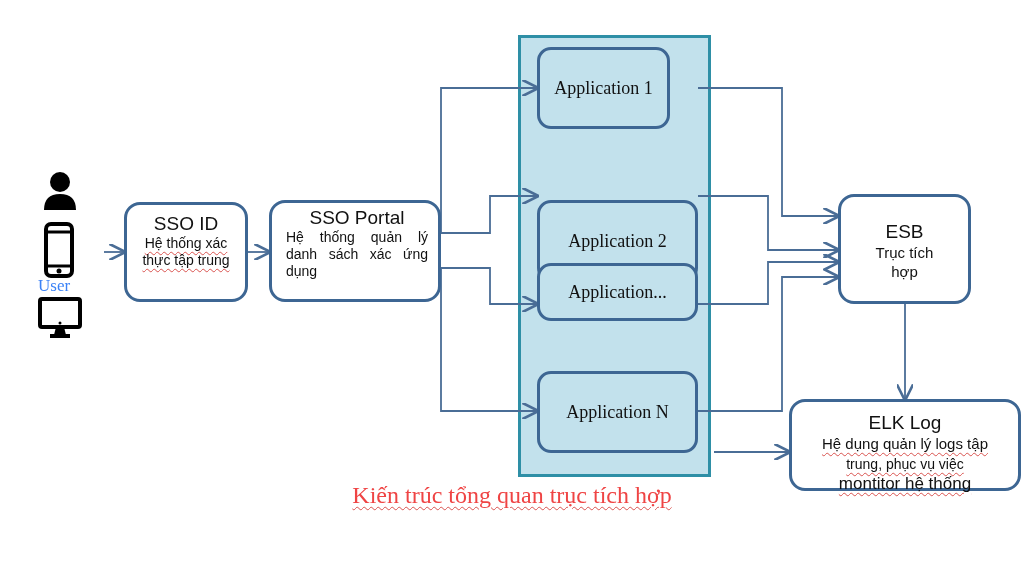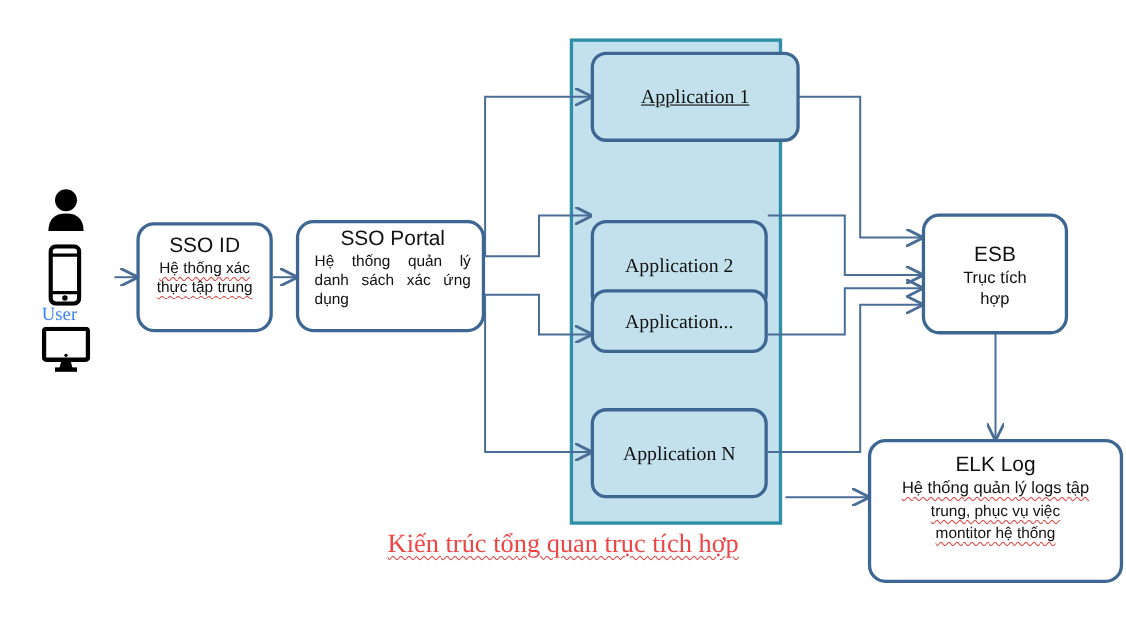--- a/index.html
+++ b/index.html
@@ -67,41 +67,41 @@
   <div class="sub squig">thực tập trung</div>
 </div>
 
 <div class="box" style="left:269px;top:200px;width:172px;height:102px;padding:4px 10px 0 14px;">
   <div class="title" style="text-align:center">SSO Portal</div>
   <div class="sub" style="text-align:justify;text-align-last:justify">Hệ thống quản lý</div>
   <div class="sub" style="text-align:justify;text-align-last:justify">danh sách xác ứng</div>
   <div class="sub" style="text-align:left">dụng</div>
 </div>
 
-<div class="app" style="left:537px;top:47px;width:190px;height:82px;text-decoration:underline;">
+<div class="app" style="left:537px;top:47px;width:133px;height:82px;">
   <span>Application 1</span>
 </div>
 <div class="app" style="left:537px;top:155px;width:161px;height:82px;margin-top:45px;">
   <span>Application 2</span>
 </div>
 <div class="app" style="left:537px;top:263px;width:161px;height:58px;">
   <span>Application...</span>
 </div>
 <div class="app" style="left:537px;top:371px;width:161px;height:82px;">
   <span>Application N</span>
 </div>
 
 <div class="box" style="left:838px;top:194px;width:133px;height:110px;padding-top:24px;">
   <div class="title">ESB</div>
   <div class="sub" style="font-size:15px;line-height:19px">Trục tích</div>
   <div class="sub" style="font-size:15px;line-height:19px">hợp</div>
 </div>
 
-<div class="box" style="left:789px;top:399px;width:232px;height:131px;padding-top:10px;">
+<div class="box" style="left:789px;top:399px;width:232px;height:92px;padding-top:10px;">
   <div class="title">ELK Log</div>
-  <div class="sub squig" style="font-size:15px;line-height:20px">Hệ thống quản lý logs tập</div>
+  <div class="sub squig" style="font-size:15px;line-height:20px">Hệ dụng quản lý logs tập</div>
   <div class="sub squig" style="font-size:14px;line-height:20px">trung, phục vụ việc</div>
-  <div class="sub squig" style="font-size:14px;line-height:20px">montitor hệ thống</div>
+  <div class="sub squig" style="font-size:17px;line-height:20px">montitor hệ thống</div>
 </div>
 
 <div class="caption">
   <span class="squig">Kiến trúc tổng quan trục tích hợp</span>
 </div>
 
 </body></html>

